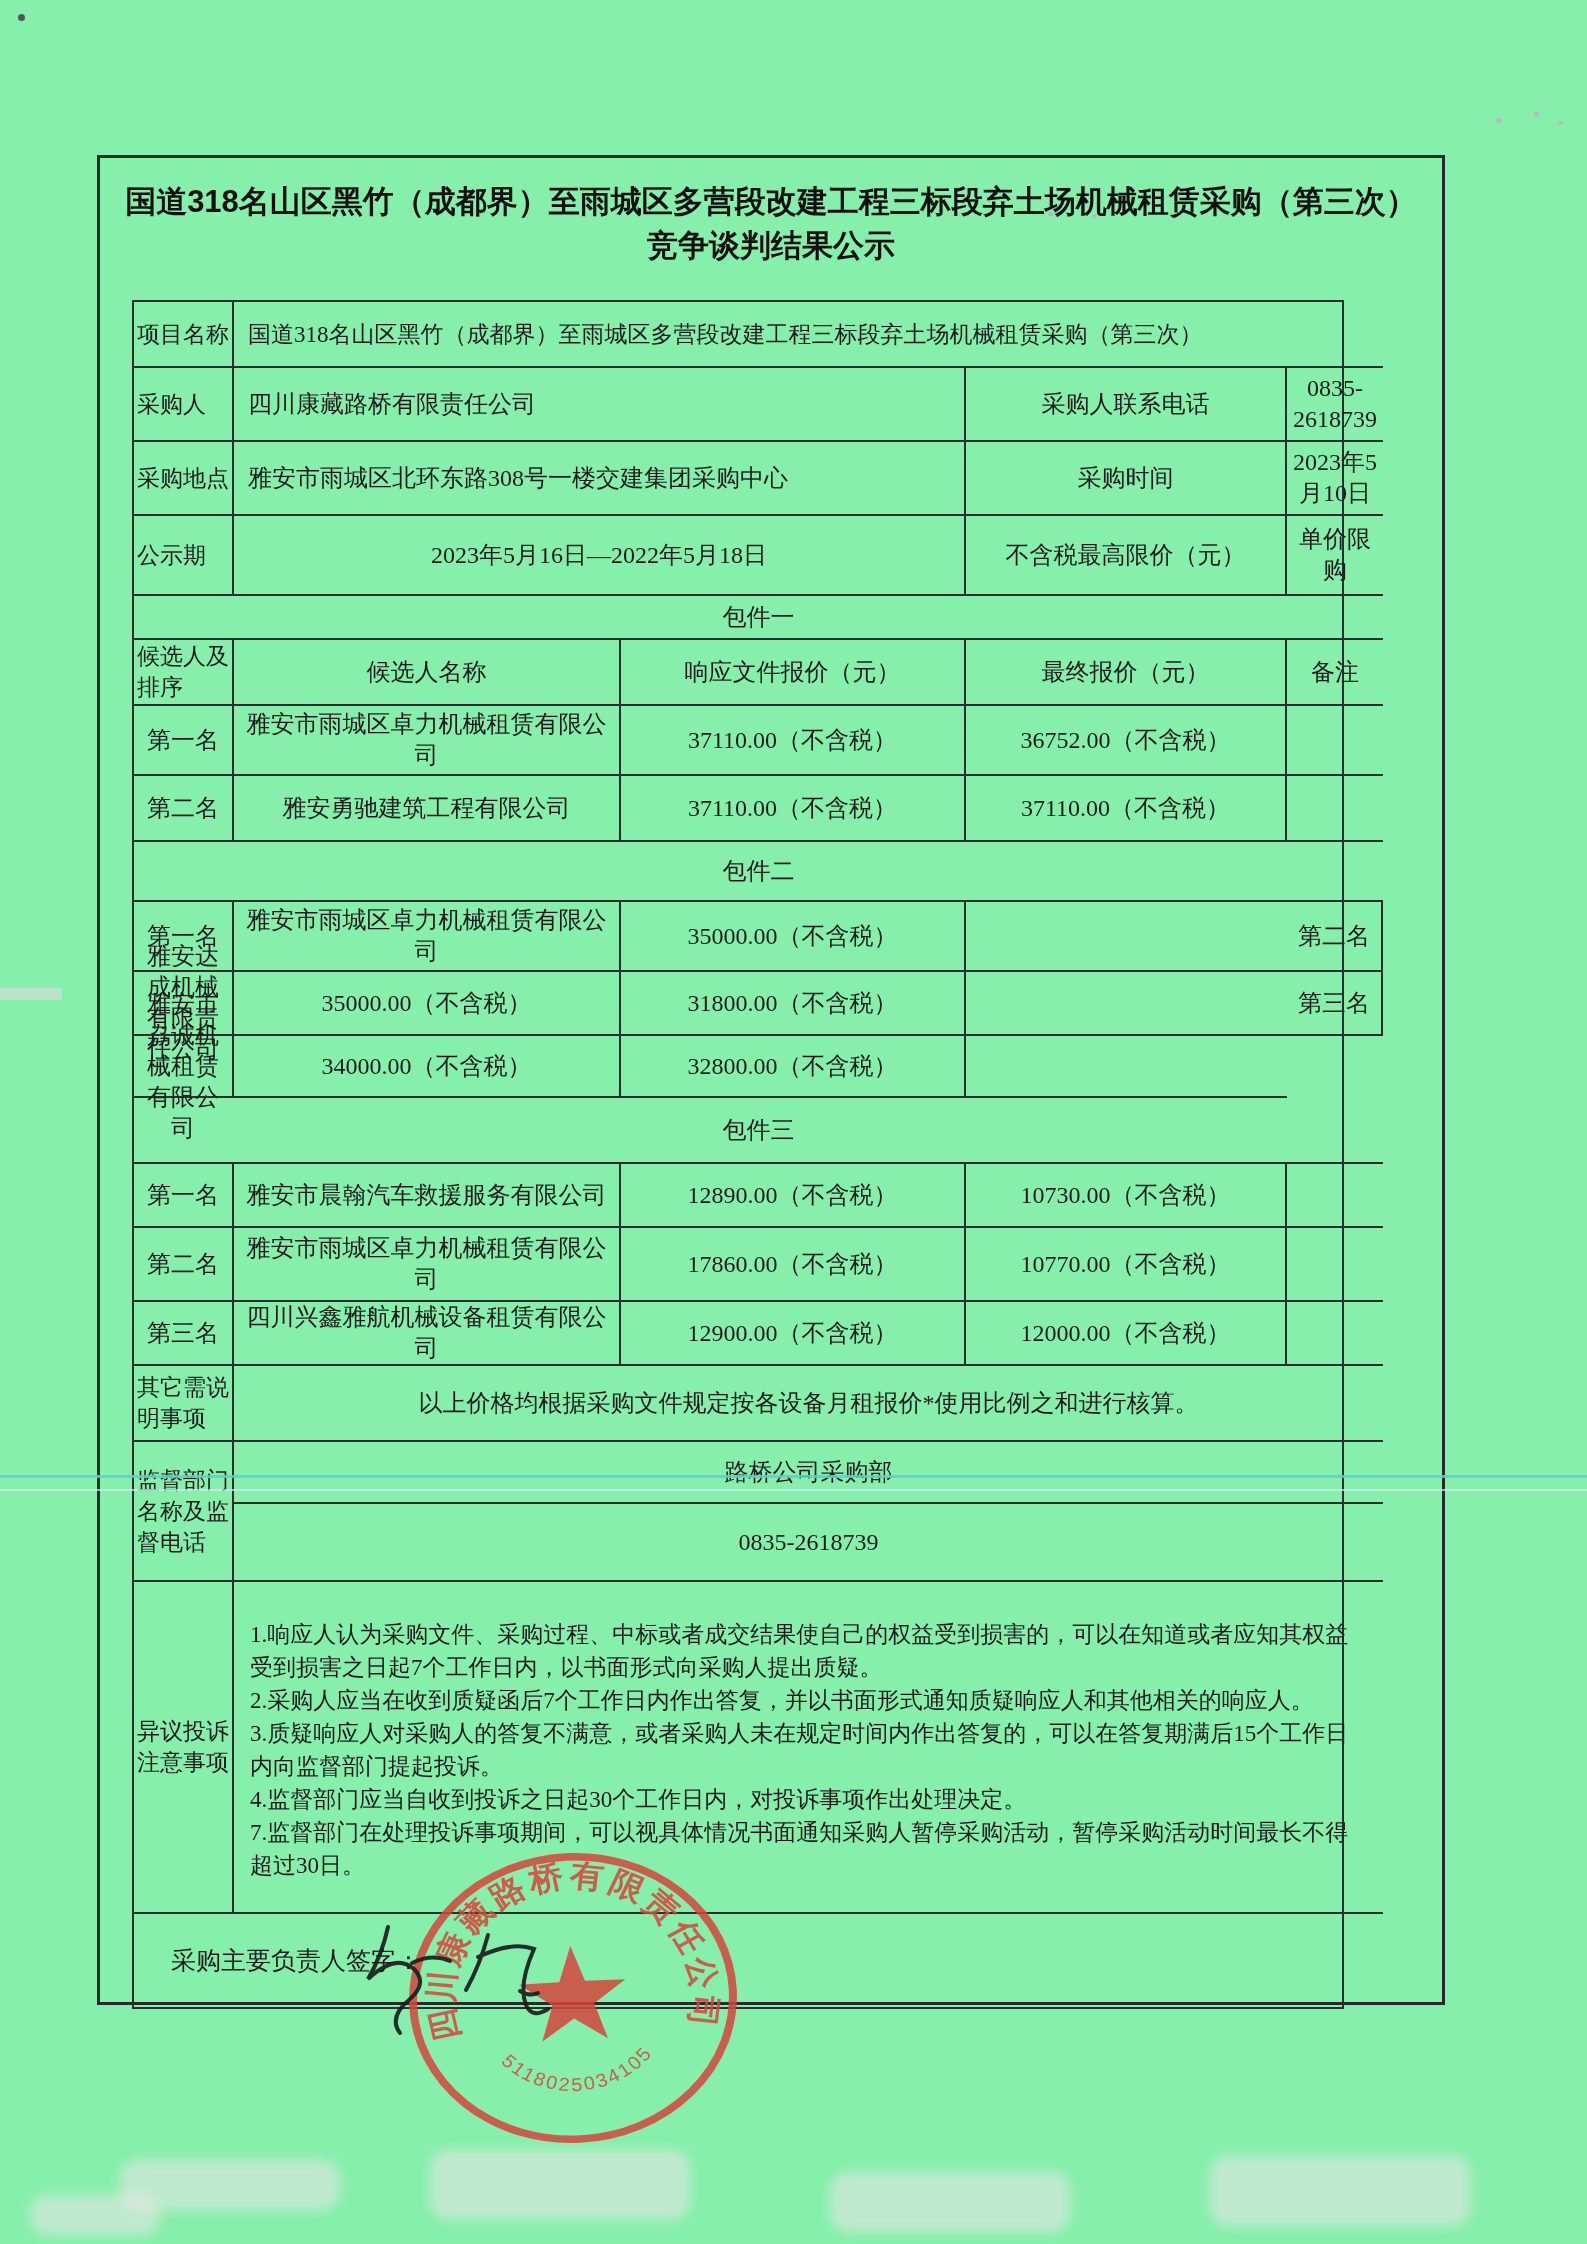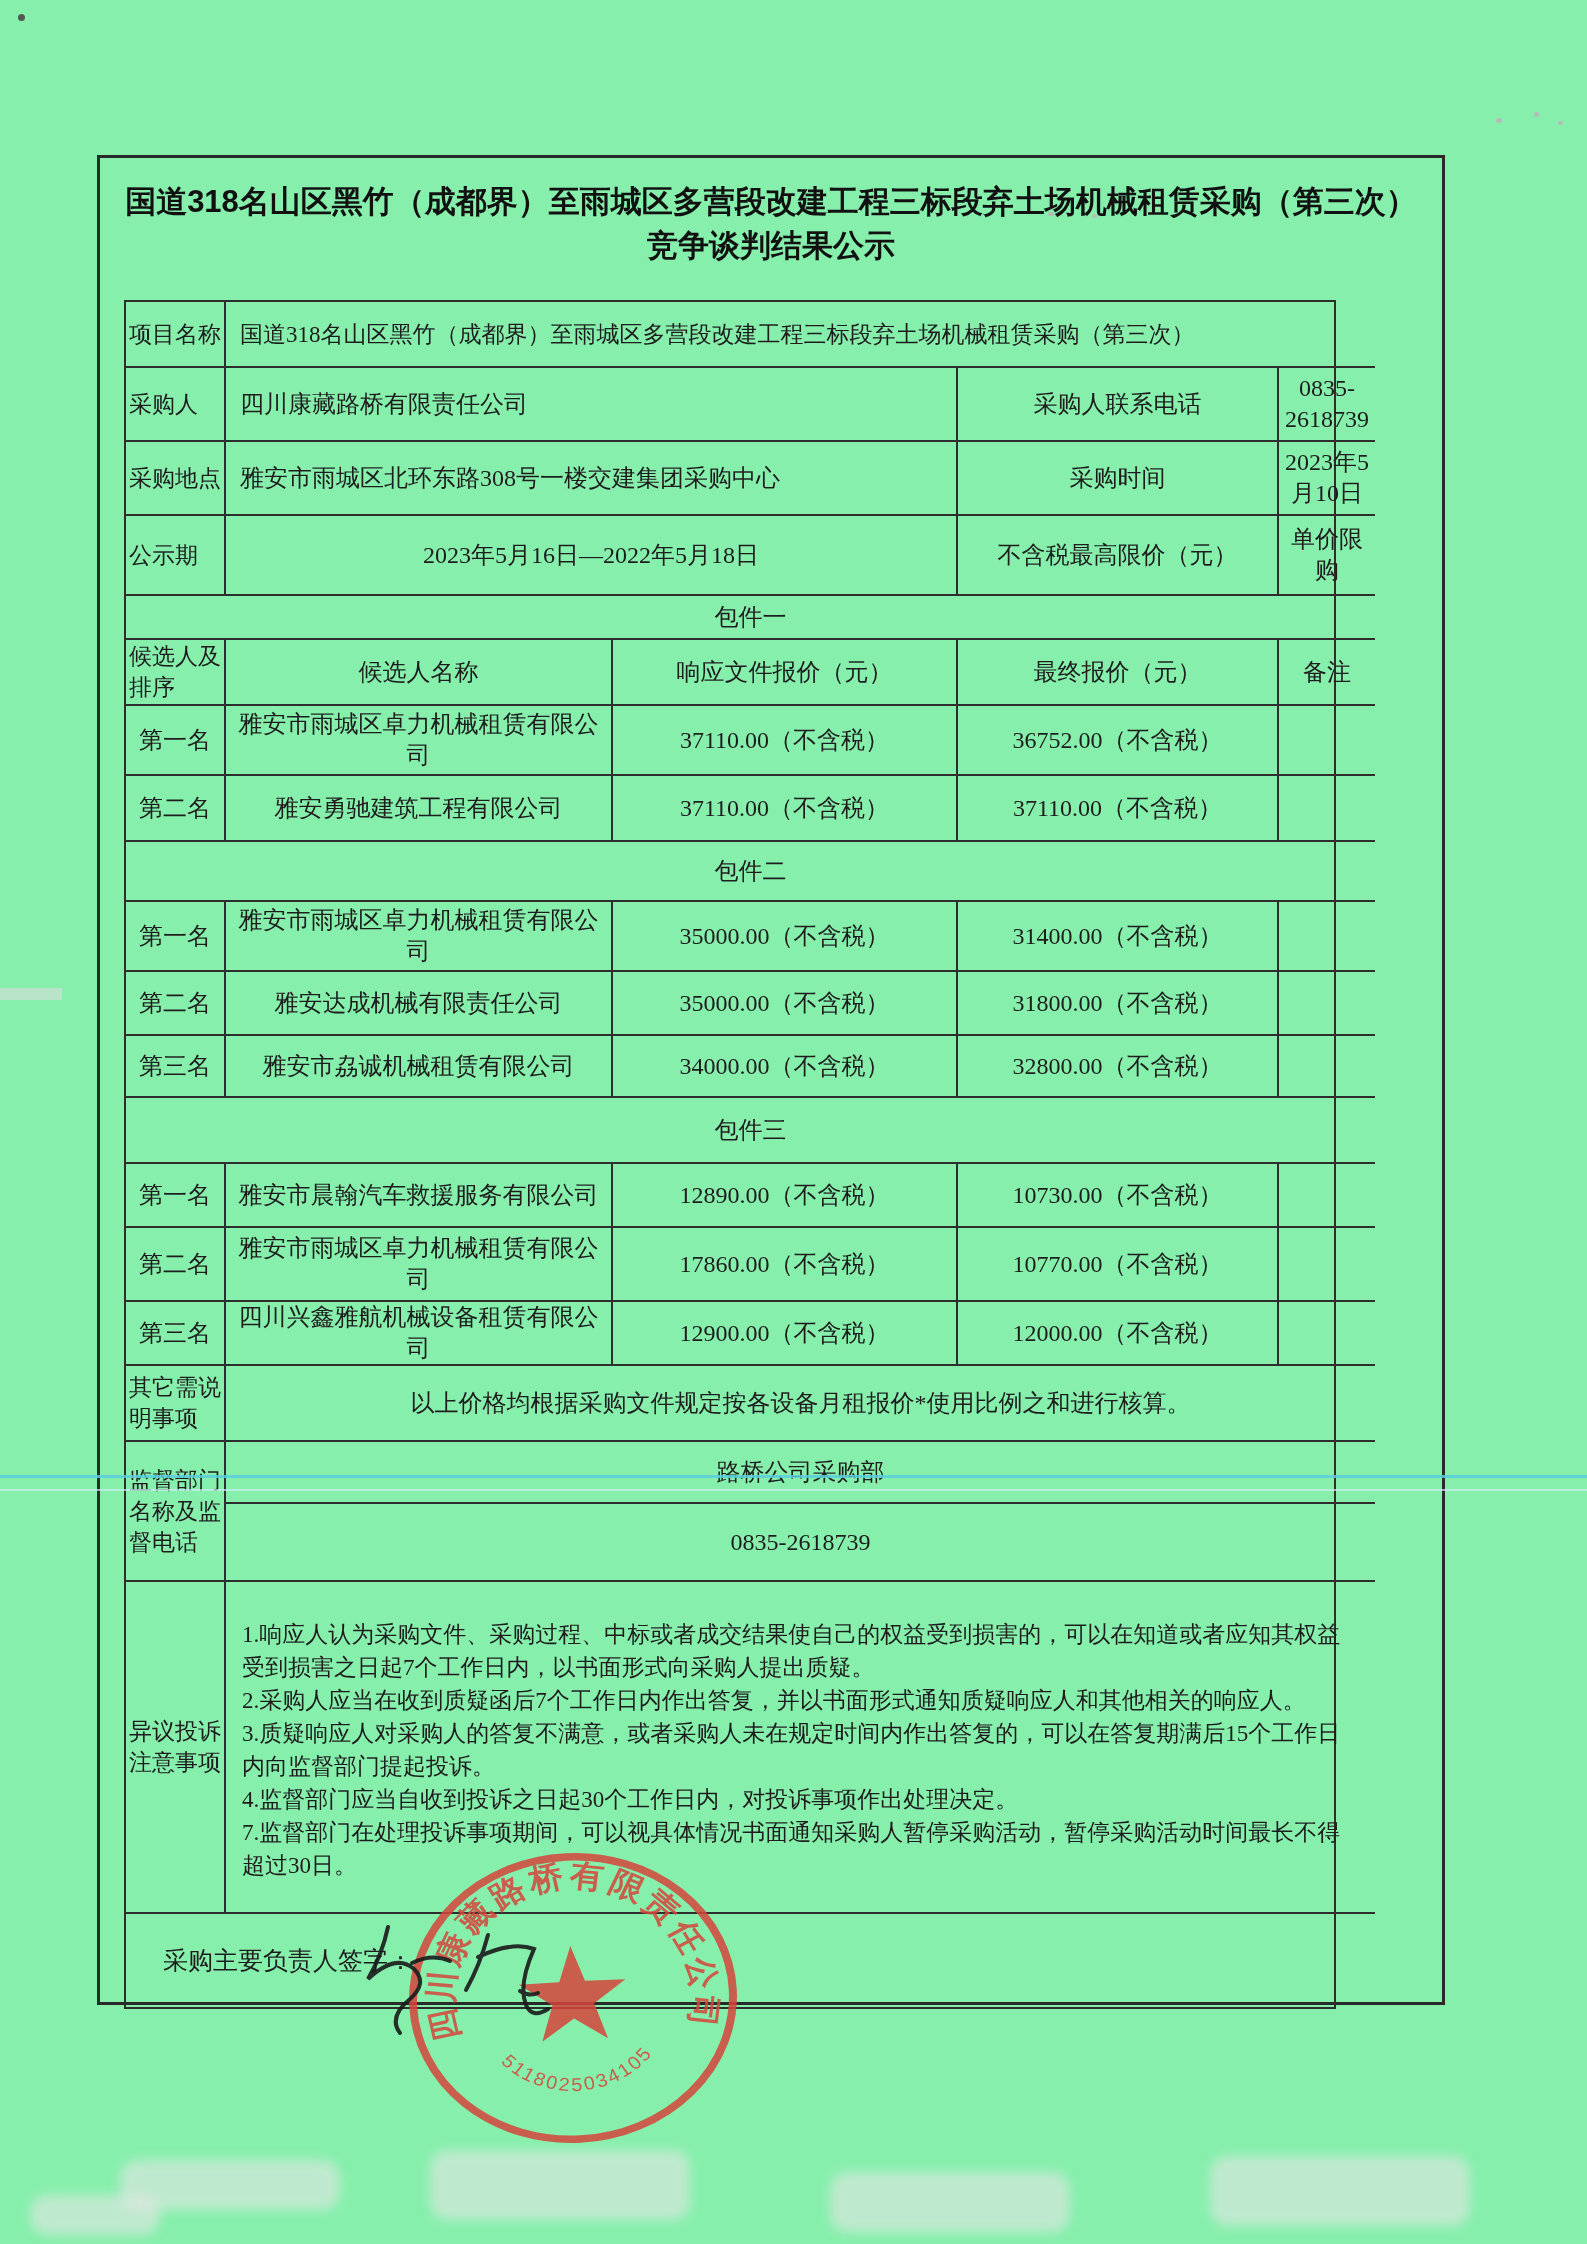--- a/index.html
+++ b/index.html
@@ -5,21 +5,21 @@
   html,body{margin:0;padding:0;background:#ffffff;}
   .page{position:relative;width:1587px;height:2244px;background:#86efac;overflow:hidden;
         font-family:"Liberation Serif","DejaVu Serif",serif;color:#1d1d1d;}
   
   .frame{position:absolute;left:97px;top:155px;width:1348px;height:1850px;
          border:3px solid #2a2a2a;box-sizing:border-box;}
   .title{position:absolute;left:0;top:22px;width:100%;text-align:center;
          font-family:"Liberation Sans","DejaVu Sans",sans-serif;font-weight:bold;
          font-size:31px;line-height:44px;color:#111;}
   
-  .tbl{position:absolute;left:124px;top:300px;width:1212px;box-sizing:border-box;
+  .tbl{position:absolute;left:132px;top:300px;width:1212px;box-sizing:border-box;
        border:2px solid #2e2e2e;display:grid;
        grid-template-columns:100px 387px 345px 321px 1fr;
        grid-template-rows:66px 74px 74px 80px 44px 66px 70px 66px 60px 70px 64px 62px 66px 64px 74px 64px 76px 62px 78px 332px 93px;}
   .cell{box-sizing:border-box;border-right:2px solid #2e2e2e;border-bottom:2px solid #2e2e2e;
         display:flex;align-items:center;justify-content:center;text-align:center;
         font-size:24px;line-height:31px;padding:2px 6px;}
   .lab{justify-content:flex-start;text-align:left;font-size:23px;padding:2px 2px 2px 3px;}
   .left{justify-content:flex-start;text-align:left;padding-left:14px;}
   .cBC{grid-column:2/4;}
   .cBE{grid-column:2/6;border-right:none;}
@@ -91,21 +91,20 @@
     <div class="cell">雅安勇驰建筑工程有限公司</div>
     <div class="cell">37110.00（不含税）</div>
     <div class="cell">37110.00（不含税）</div>
     <div class="cell cE"></div>
 
     <div class="cell cAE">包件二</div>
 
     <div class="cell">第一名</div>
     <div class="cell">雅安市雨城区卓力机械租赁有限公司</div>
     <div class="cell">35000.00（不含税）</div>
-    <div class="cell">31400.00（不含税）</div>
     <div class="cell cE"></div>
 
     <div class="cell">第二名</div>
     <div class="cell">雅安达成机械有限责任公司</div>
     <div class="cell">35000.00（不含税）</div>
     <div class="cell">31800.00（不含税）</div>
     <div class="cell cE"></div>
 
     <div class="cell">第三名</div>
     <div class="cell">雅安市劦诚机械租赁有限公司</div>

